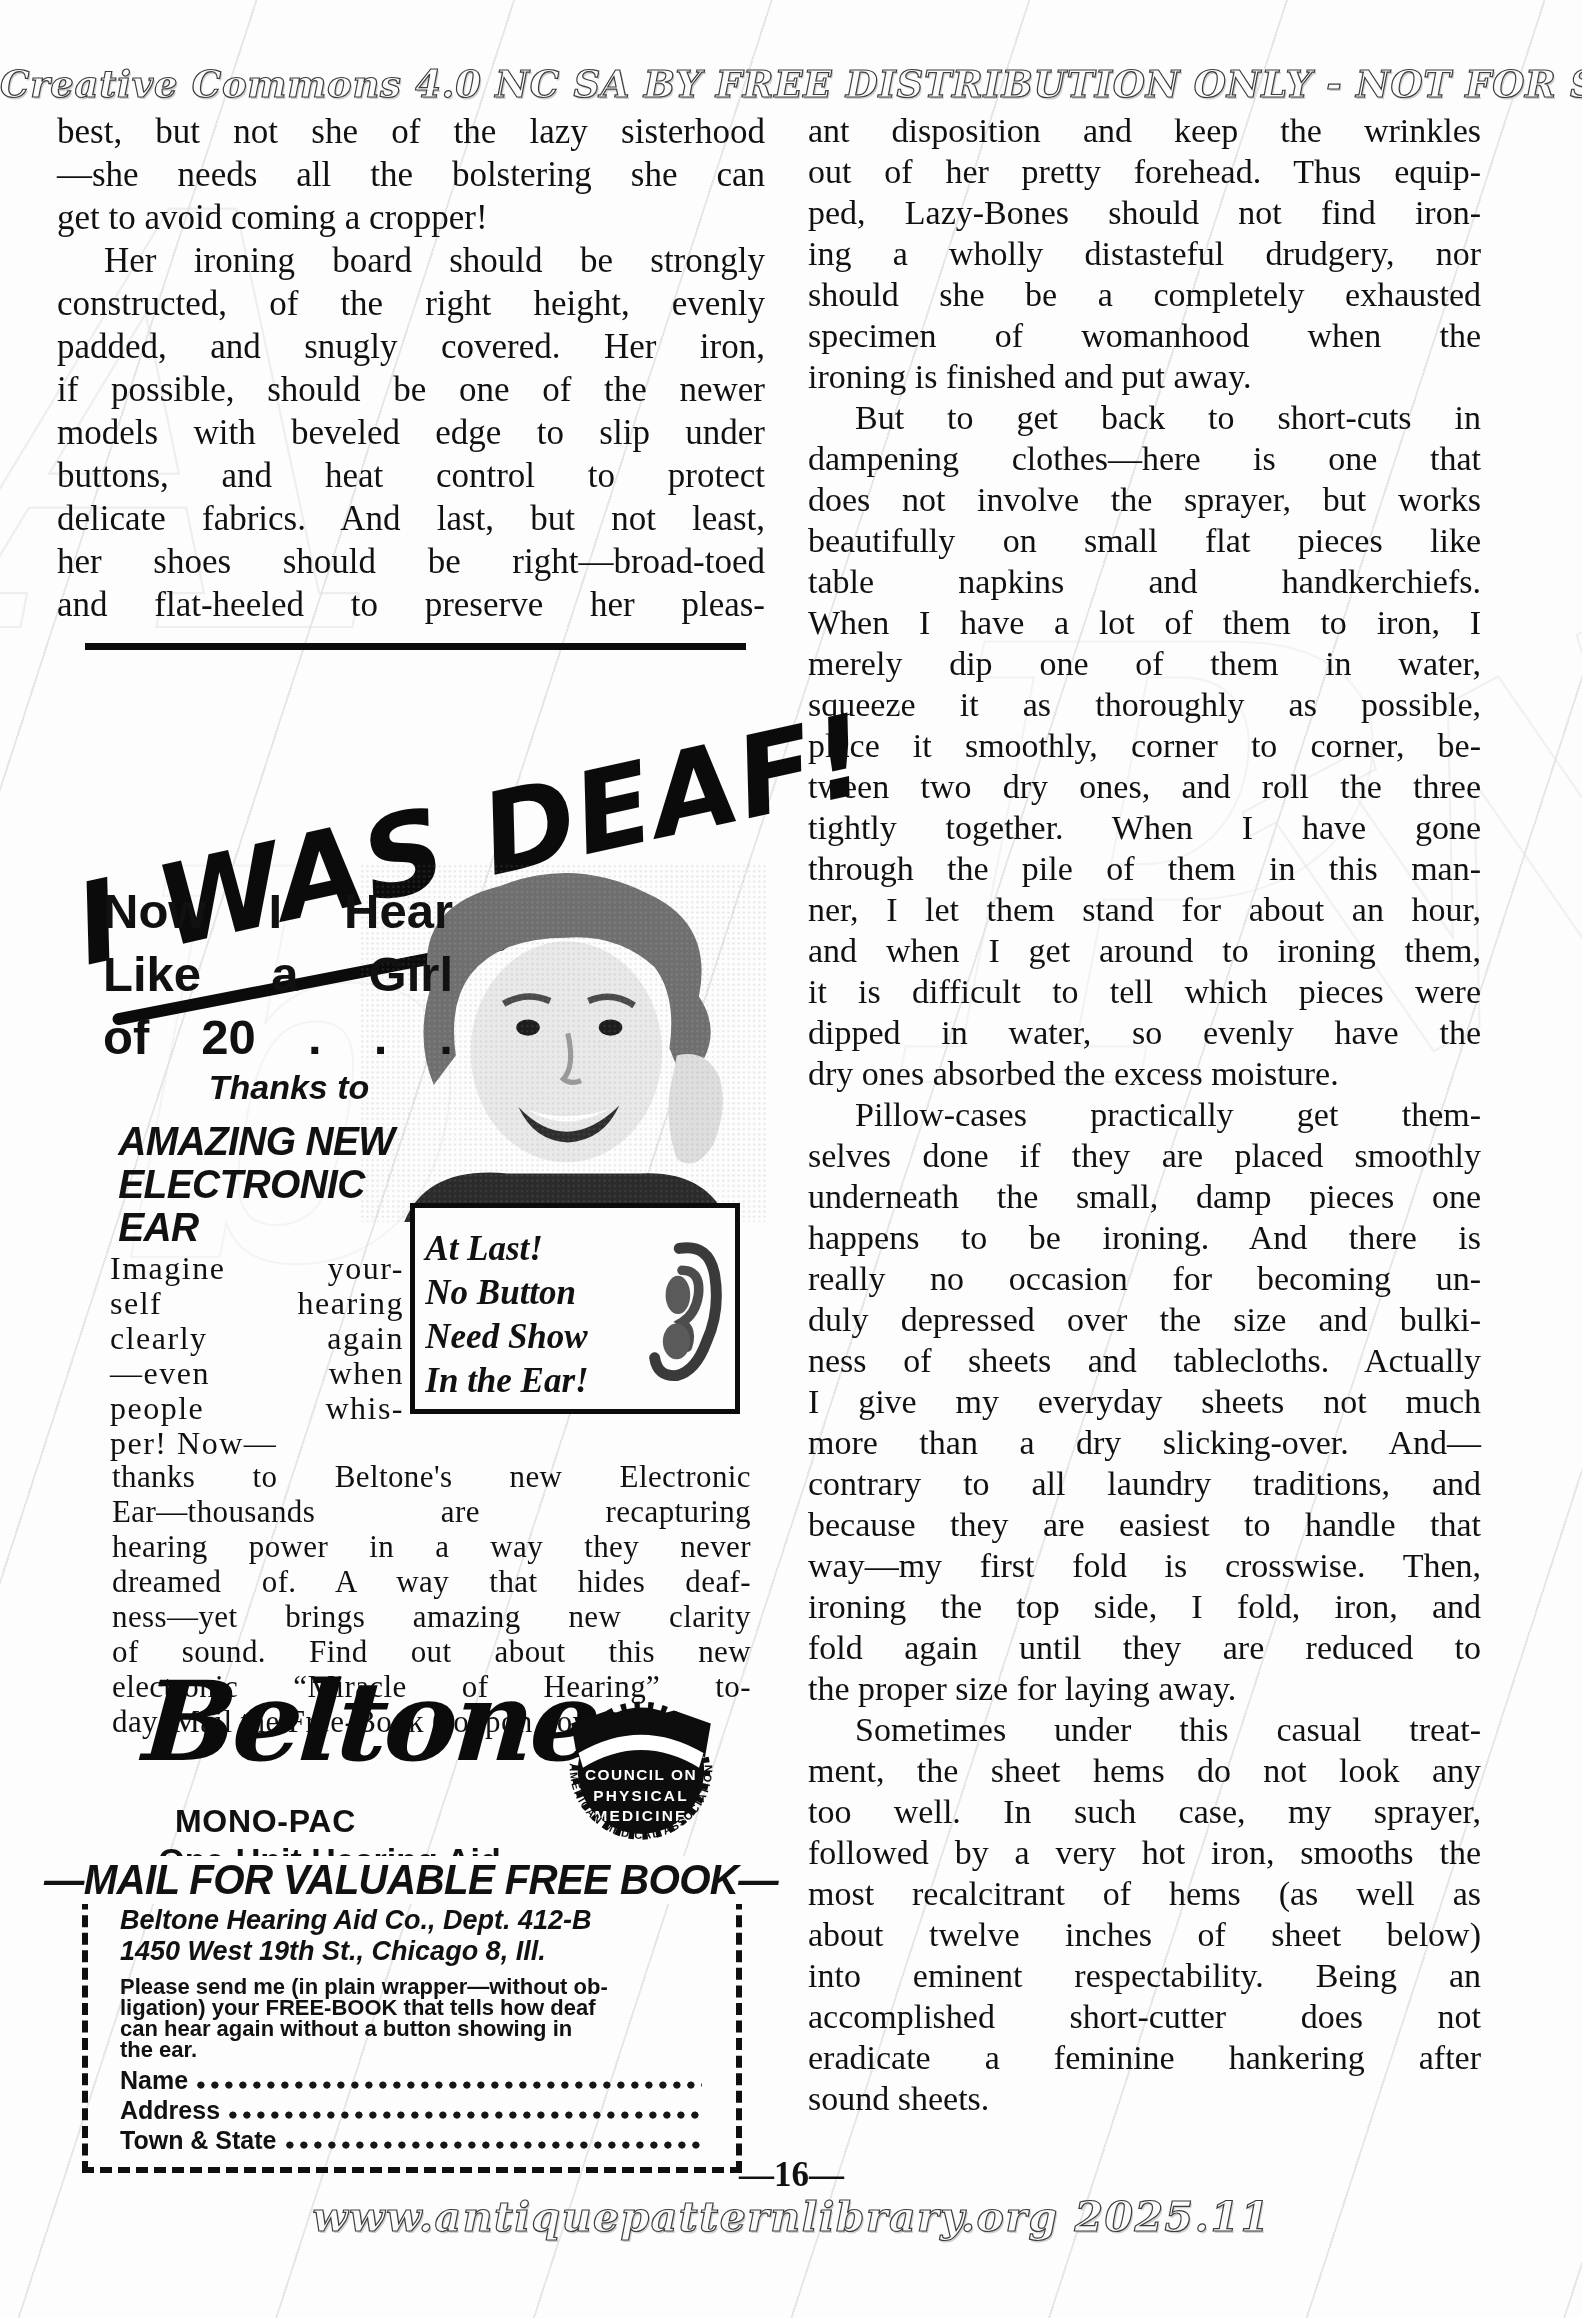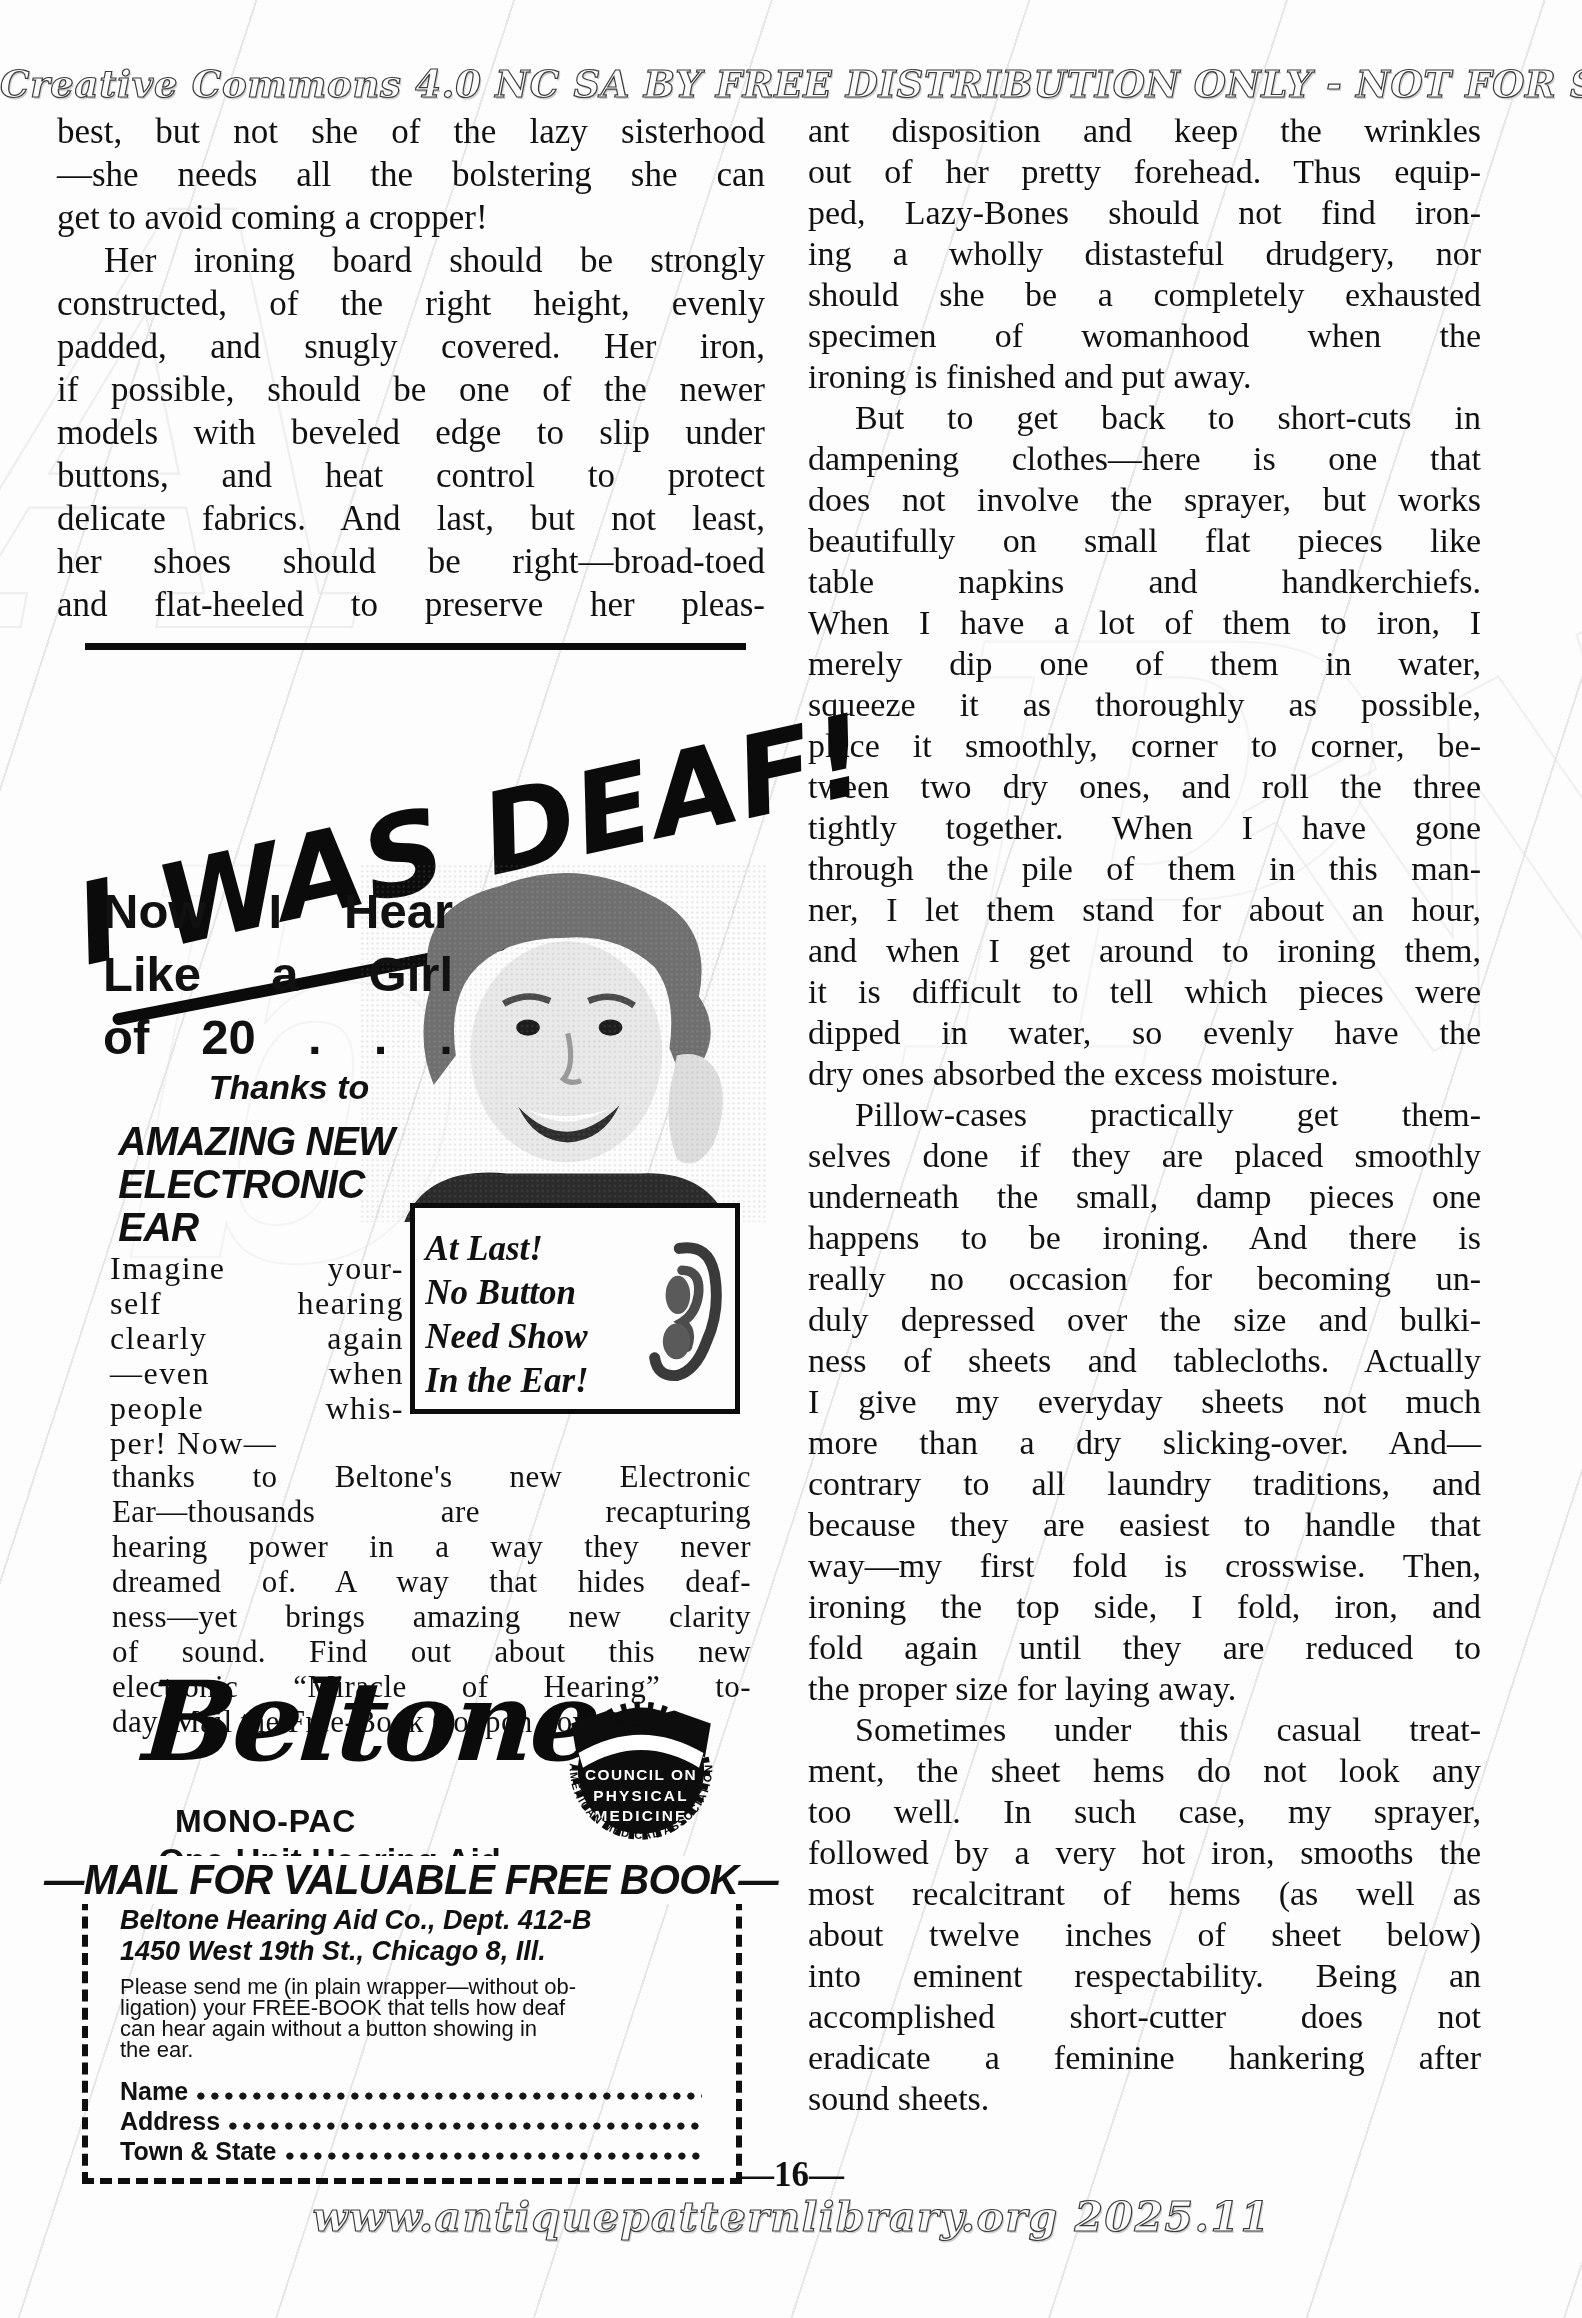--- a/index.html
+++ b/index.html
@@ -71,24 +71,24 @@
       font-family:"Liberation Sans",sans-serif;font-weight:bold;font-size:32px;letter-spacing:0.7px;}
   .brand-sub2{position:absolute;left:74px;top:1198px;width:397px;text-align:center;
       font-family:"Liberation Sans",sans-serif;font-weight:bold;font-size:34px;}
 
   .coupon{position:absolute;left:25px;top:1237px;width:660px;box-sizing:border-box;
       border:6.6px dashed #0f0f0f;padding:19px 29.4px 11.8px 32px;background:transparent;}
   .coupon-title{position:absolute;left:50%;top:1213px;transform:translateX(-50%) scaleX(.96);
       font-family:"Liberation Sans",sans-serif;font-weight:bold;font-style:italic;
       font-size:42px;white-space:nowrap;background:#fdfdfd;padding:0 8.8px;z-index:2;letter-spacing:-0.7px;}
   .coupon-co{font-family:"Liberation Sans",sans-serif;font-weight:bold;font-size:27px;line-height:31px;font-style:italic;}
-  .coupon-body{margin-top:8.8px;font-family:"Liberation Sans",sans-serif;font-weight:normal;
+  .coupon-body{margin-top:8.8px;font-family:"Liberation Sans",sans-serif;font-weight:bold;
       font-size:22px;line-height:21px;}
   .coupon-body .tline{text-align:left;text-align-last:left;}
-  .coupon-fields{margin-top:16px;}
+  .coupon-fields{margin-top:5px;}
   .field-row{display:flex;align-items:flex-end;height:30px;
       font-family:"Liberation Sans",sans-serif;font-weight:bold;font-size:25px;}
   .dots{flex:1;height:10.3px;margin:0 4.4px 4.4px 7.4px;
       background-image:radial-gradient(circle at 5.9px 5.2px,#161616 3.3px,transparent 4px);
       background-size:14px 10.3px;background-repeat:repeat-x;}
 
   .footer-page{position:absolute;left:0;top:2155px;width:1583px;text-align:center;
       font-size:35px;font-weight:bold;font-family:"Liberation Serif",serif;}
   .footer-url{position:absolute;left:0;top:2193px;width:1583px;text-align:center;
       font-size:41px;letter-spacing:1.5px;white-space:nowrap;}

